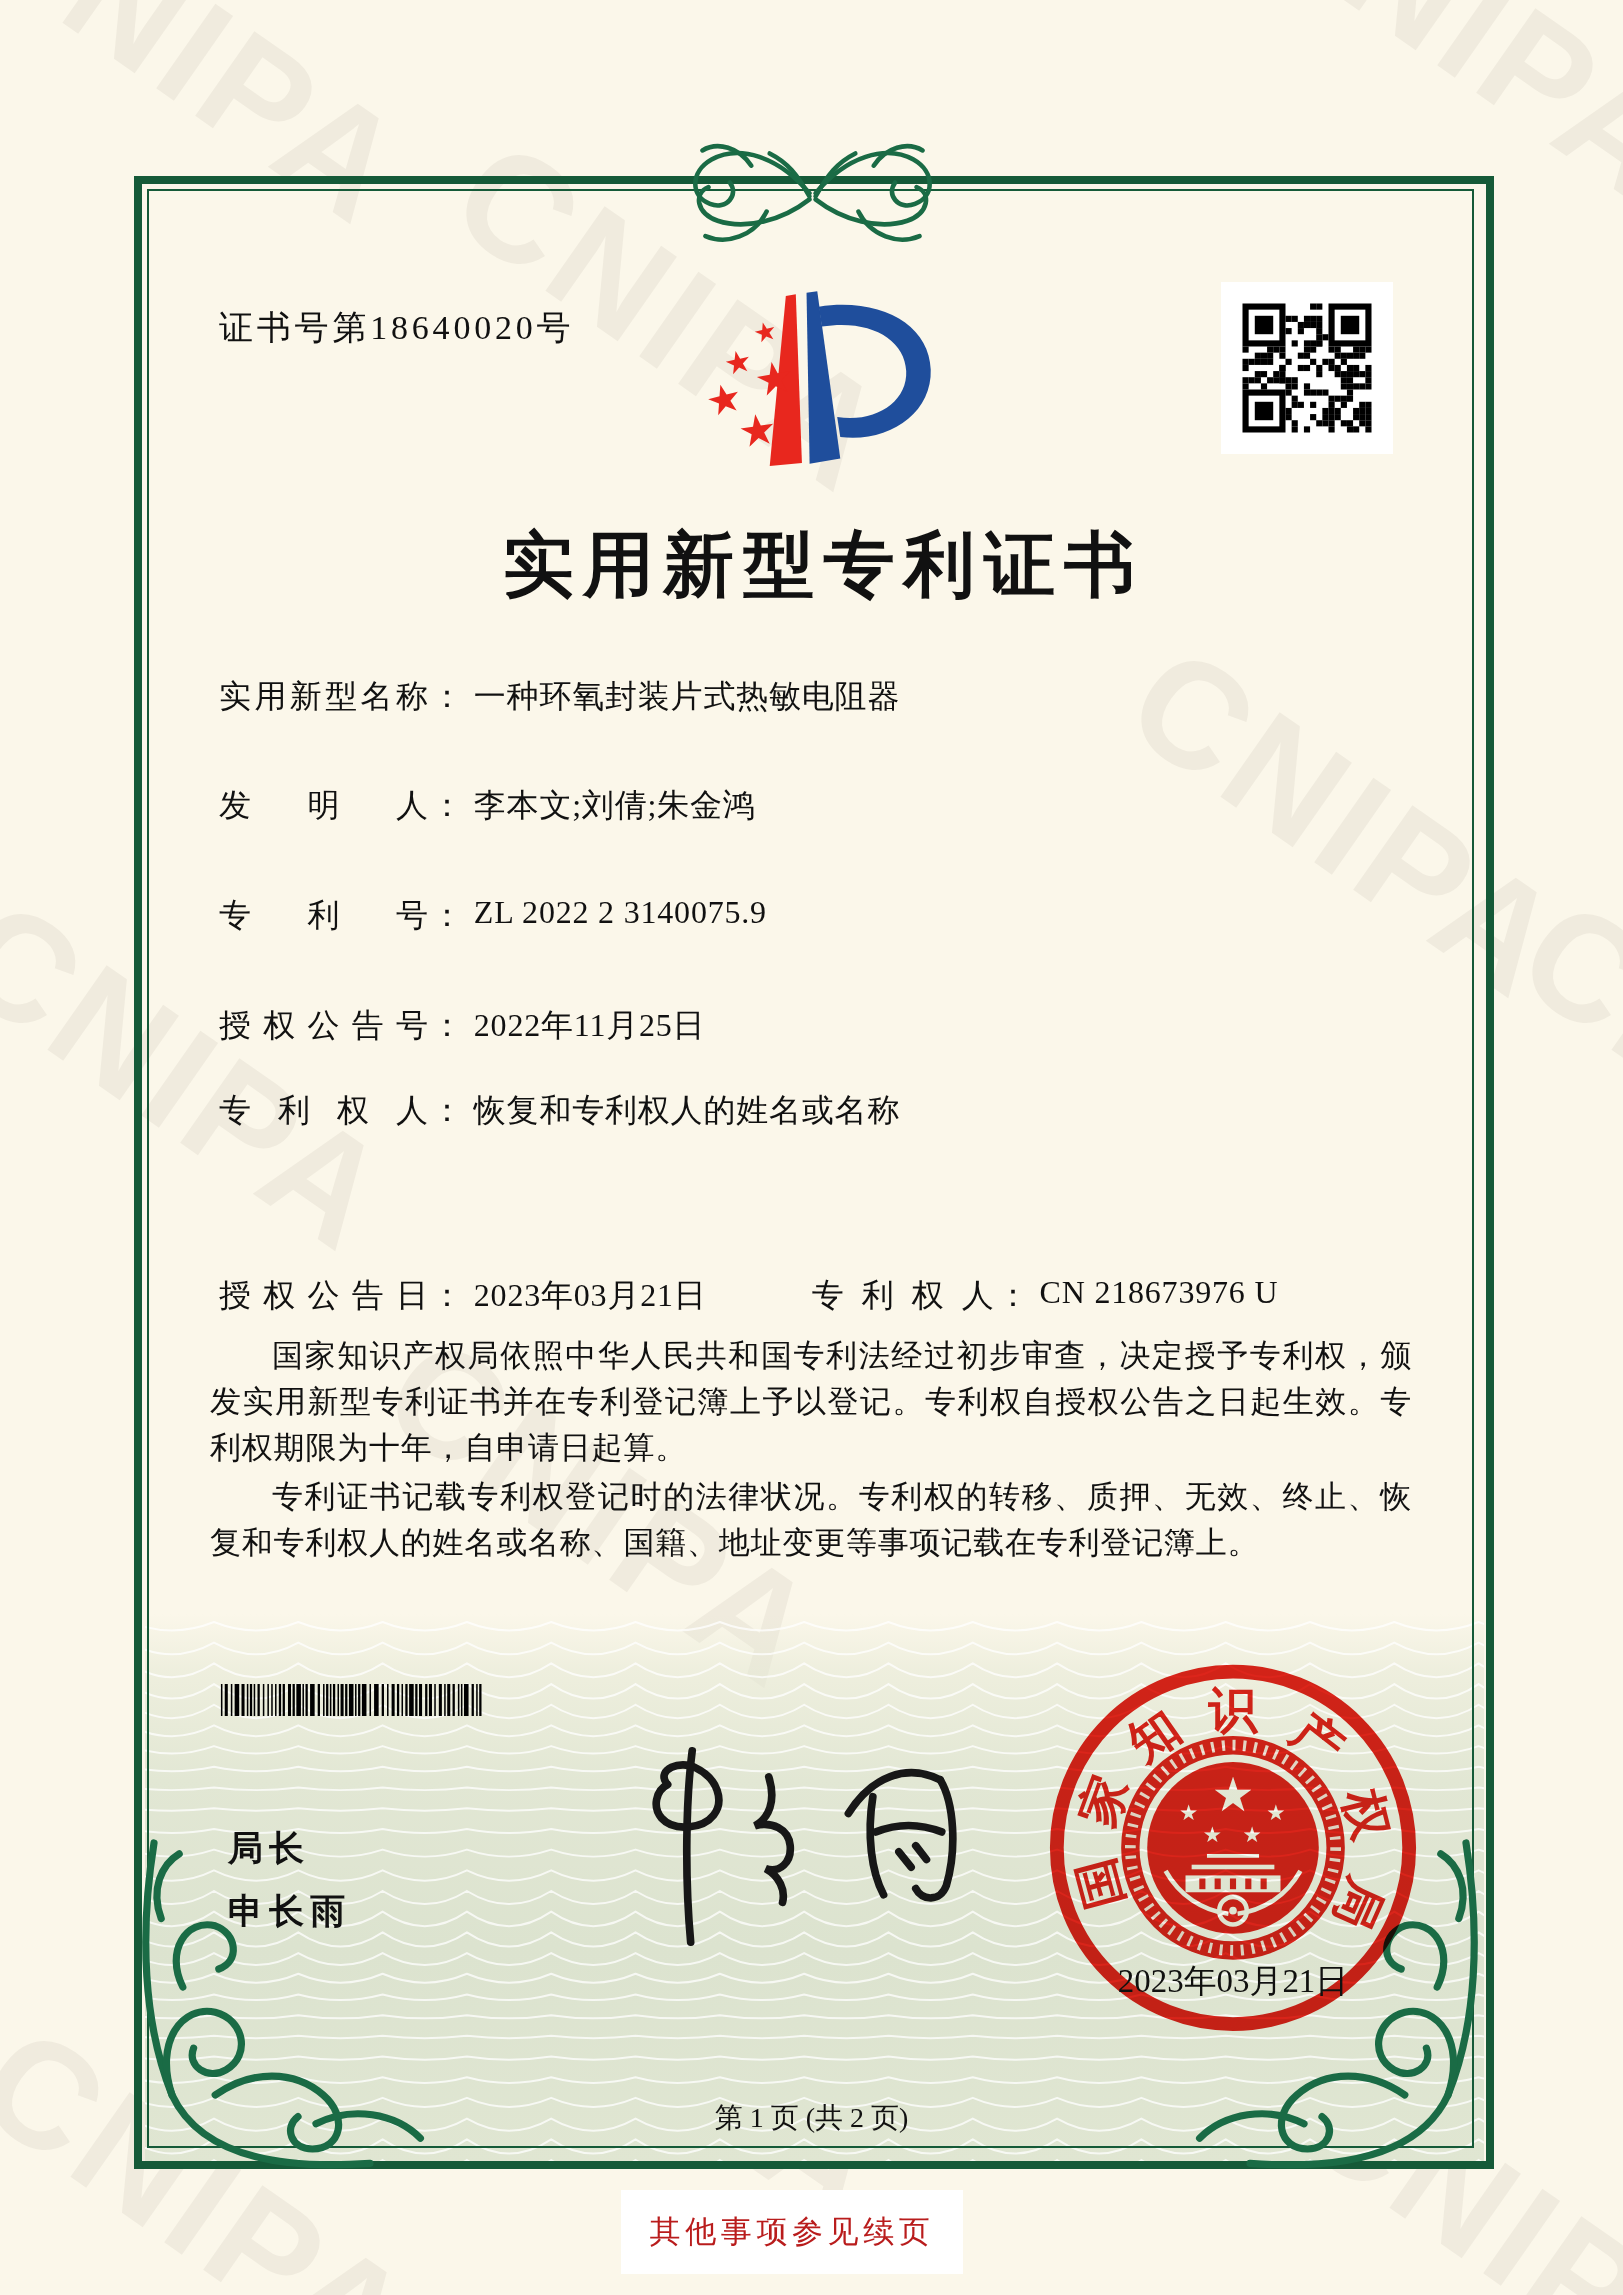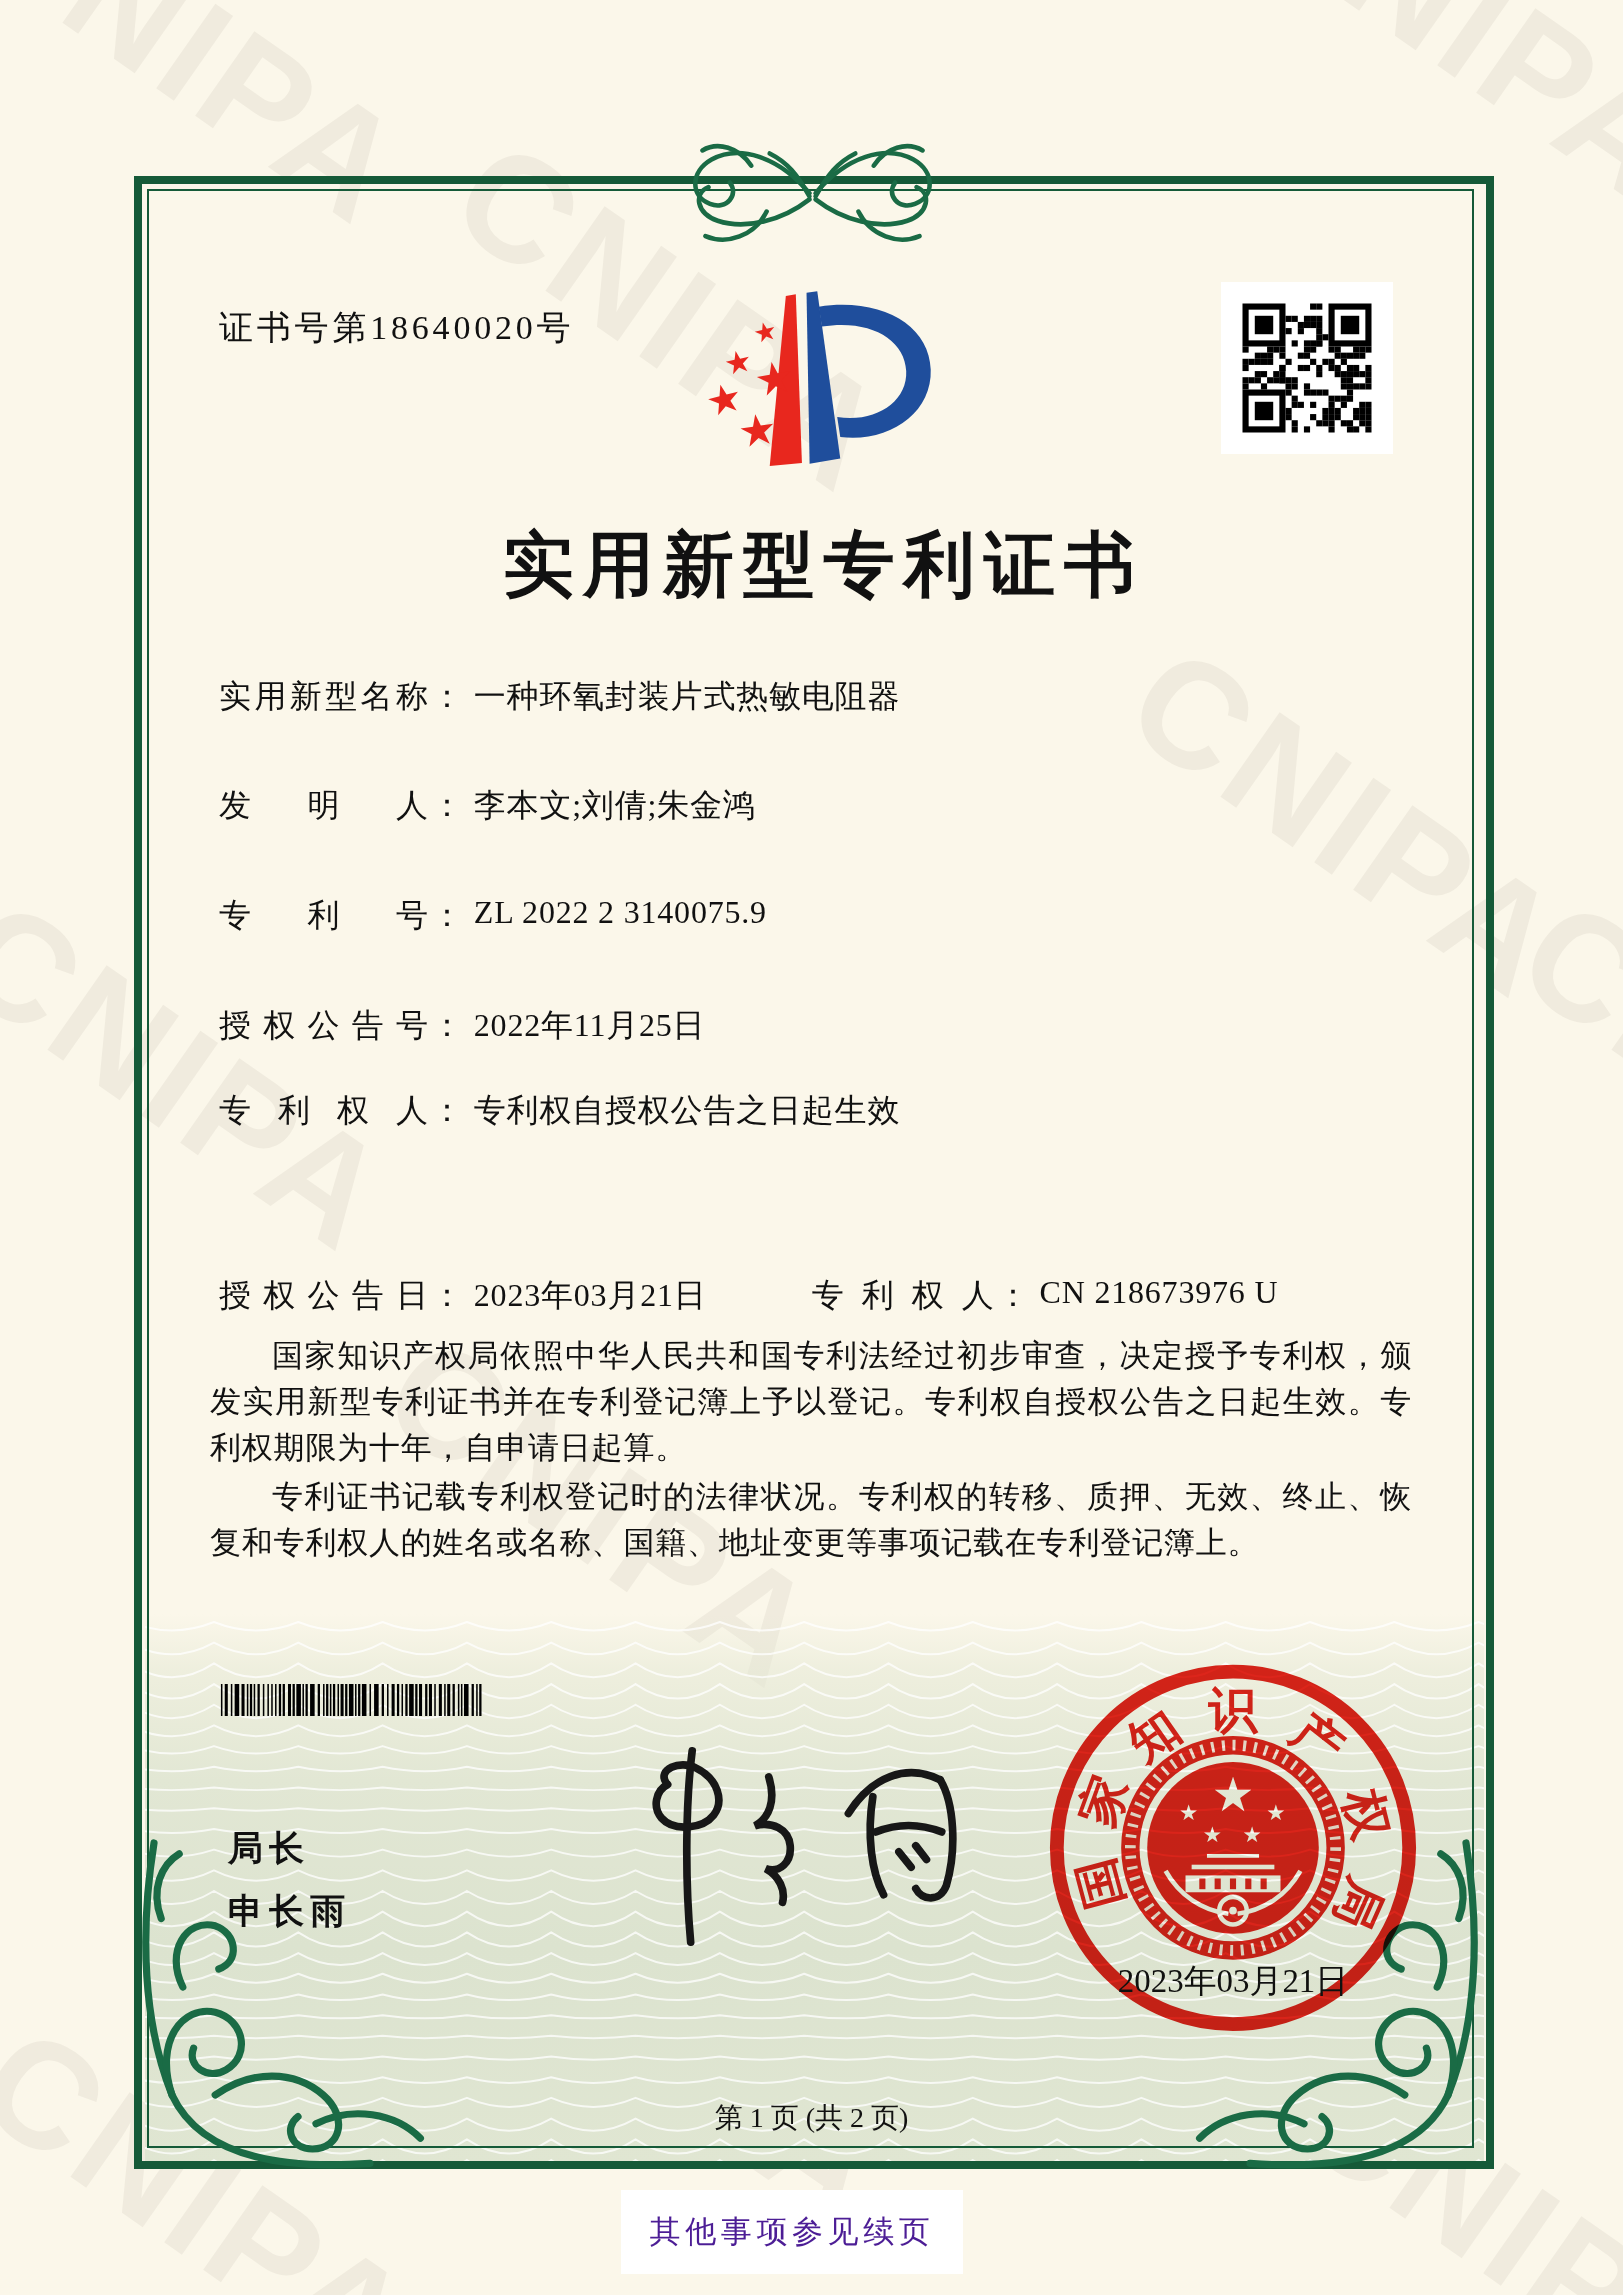--- a/index.html
+++ b/index.html
@@ -44,21 +44,21 @@
     text-indent:2em; letter-spacing:0.8px; z-index:3; text-align:justify;
   }
   .signer{
     position:absolute; left:228px; font-size:35px; font-weight:bold; letter-spacing:6.1px;
     font-family:"Liberation Sans","DejaVu Sans",sans-serif; z-index:4;
   }
   .footer-page{position:absolute; left:0; top:2099px; width:1623px; text-align:center; font-size:28px; z-index:4;}
   .note-box{
     position:absolute; left:621px; top:2190px; width:342px; height:84px; background:#ffffff;
     display:flex; align-items:center; justify-content:center; z-index:3;
-    font-size:31px; letter-spacing:4.6px; color:#4c1d95;
+    font-size:31px; letter-spacing:4.6px; color:#b91c1c;
   }
   .qr-wrap{position:absolute; left:1221px; top:282px; width:172px; height:172px; background:#fff; z-index:3;}
   .barcode{position:absolute; left:220px; top:1684px; z-index:4;}
   .logo{position:absolute; left:690px; top:285px; z-index:3;}
   .sig{position:absolute; left:606px; top:1737px; z-index:4;}
   .seal{position:absolute; left:1049px; top:1664px; z-index:5; mix-blend-mode:multiply;}
   .orn{position:absolute; z-index:3; color:#1a6b45;}
 </style>
 </head>
 <body>
@@ -334,21 +334,21 @@
   <div class="field-row" style="top:784px">
     <span class="flabel">发明人</span><span class="colon">：</span><span class="fvalue">李本文;刘倩;朱金鸿</span>
   </div>
   <div class="field-row" style="top:894px">
     <span class="flabel">专利号</span><span class="colon">：</span><span class="fvalue">ZL 2022 2 3140075.9</span>
   </div>
   <div class="field-row" style="top:1004px">
     <span class="flabel">授权公告号</span><span class="colon">：</span><span class="fvalue">2022年11月25日</span>
   </div>
   <div class="field-row" style="top:1089px">
-    <span class="flabel">专利权人</span><span class="colon">：</span><span class="fvalue">专利权自授权公告之日起生效</span>
+    <span class="flabel">专利权人</span><span class="colon">：</span><span class="fvalue">恢复和专利权人的姓名或名称</span>
   </div>
   <div class="field-row" style="top:1274px">
     <span class="flabel">授权公告日</span><span class="colon">：</span><span class="fvalue" style="width:330px">2023年03月21日</span>
     <span class="flabel2">专利权人</span><span class="colon">：</span><span class="fvalue">CN 218673976 U</span>
   </div>
 
   <div class="para" style="top:1333px">国家知识产权局依照中华人民共和国专利法经过初步审查，决定授予专利权，颁发实用新型专利证书并在专利登记簿上予以登记。专利权自授权公告之日起生效。专利权期限为十年，自申请日起算。</div>
   <div class="para" style="top:1474px">专利证书记载专利权登记时的法律状况。专利权的转移、质押、无效、终止、恢复和专利权人的姓名或名称、国籍、地址变更等事项记载在专利登记簿上。</div>
 
   <svg class="barcode" id="barcode-svg" width="267" height="32" viewBox="0 0 348 42">

